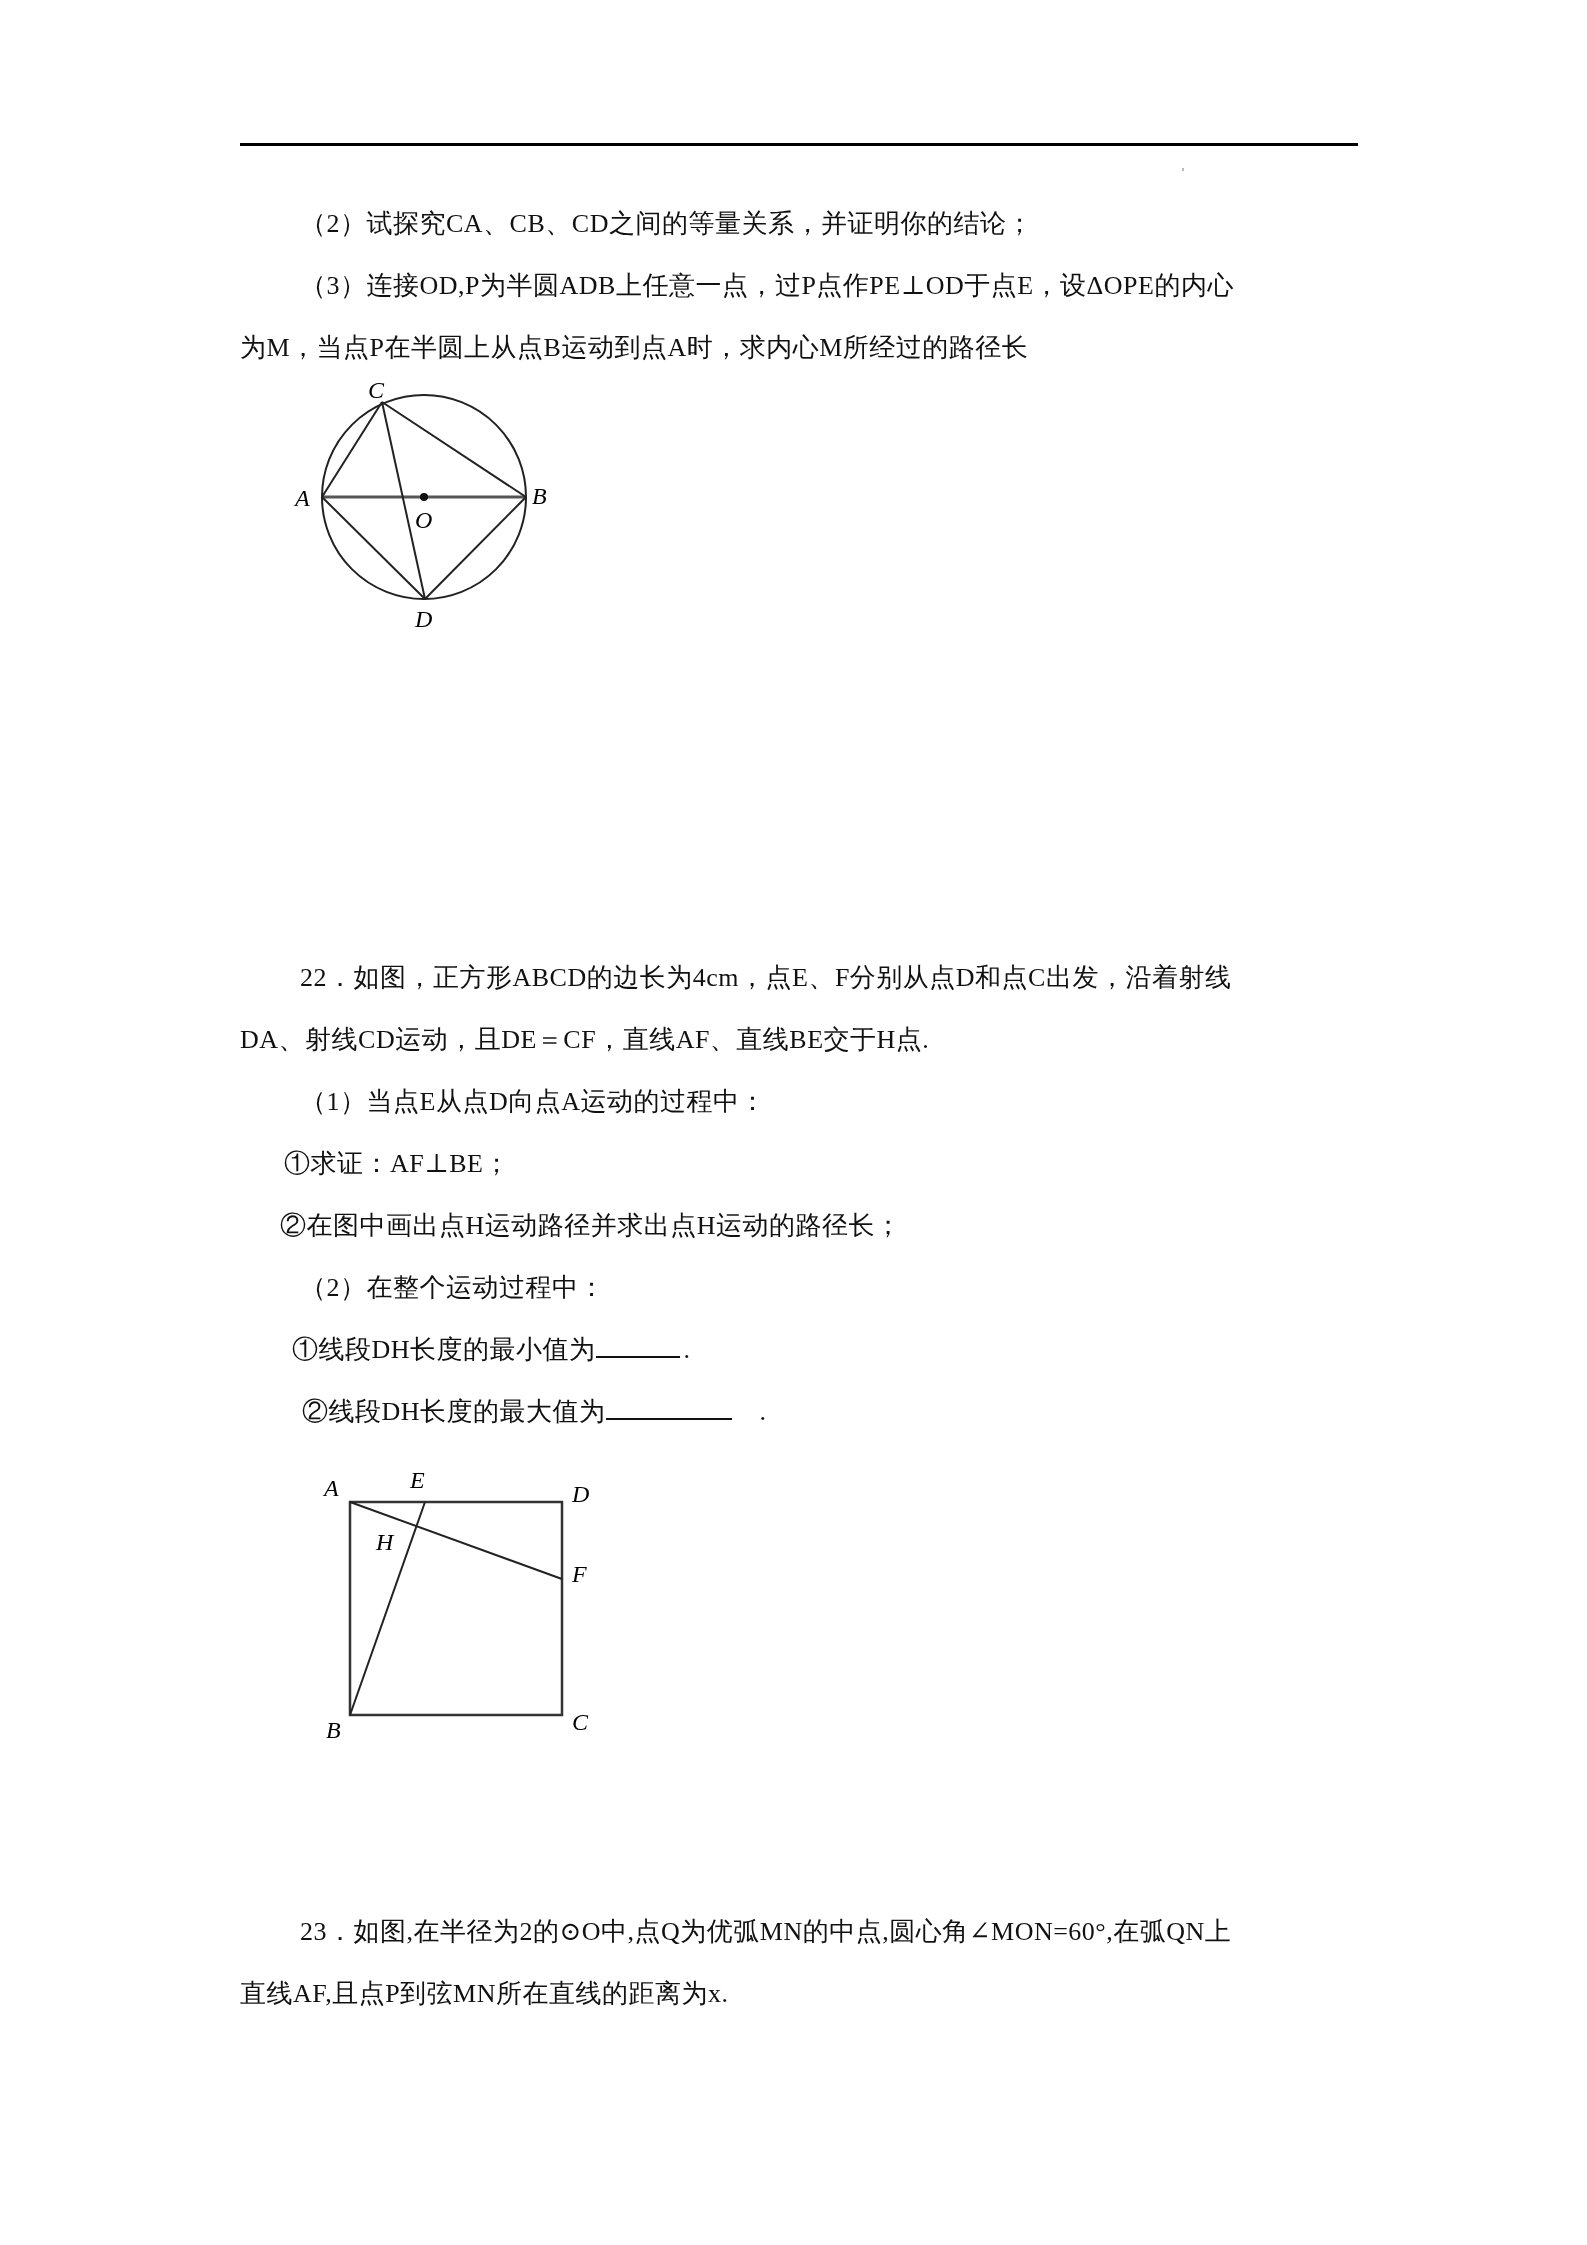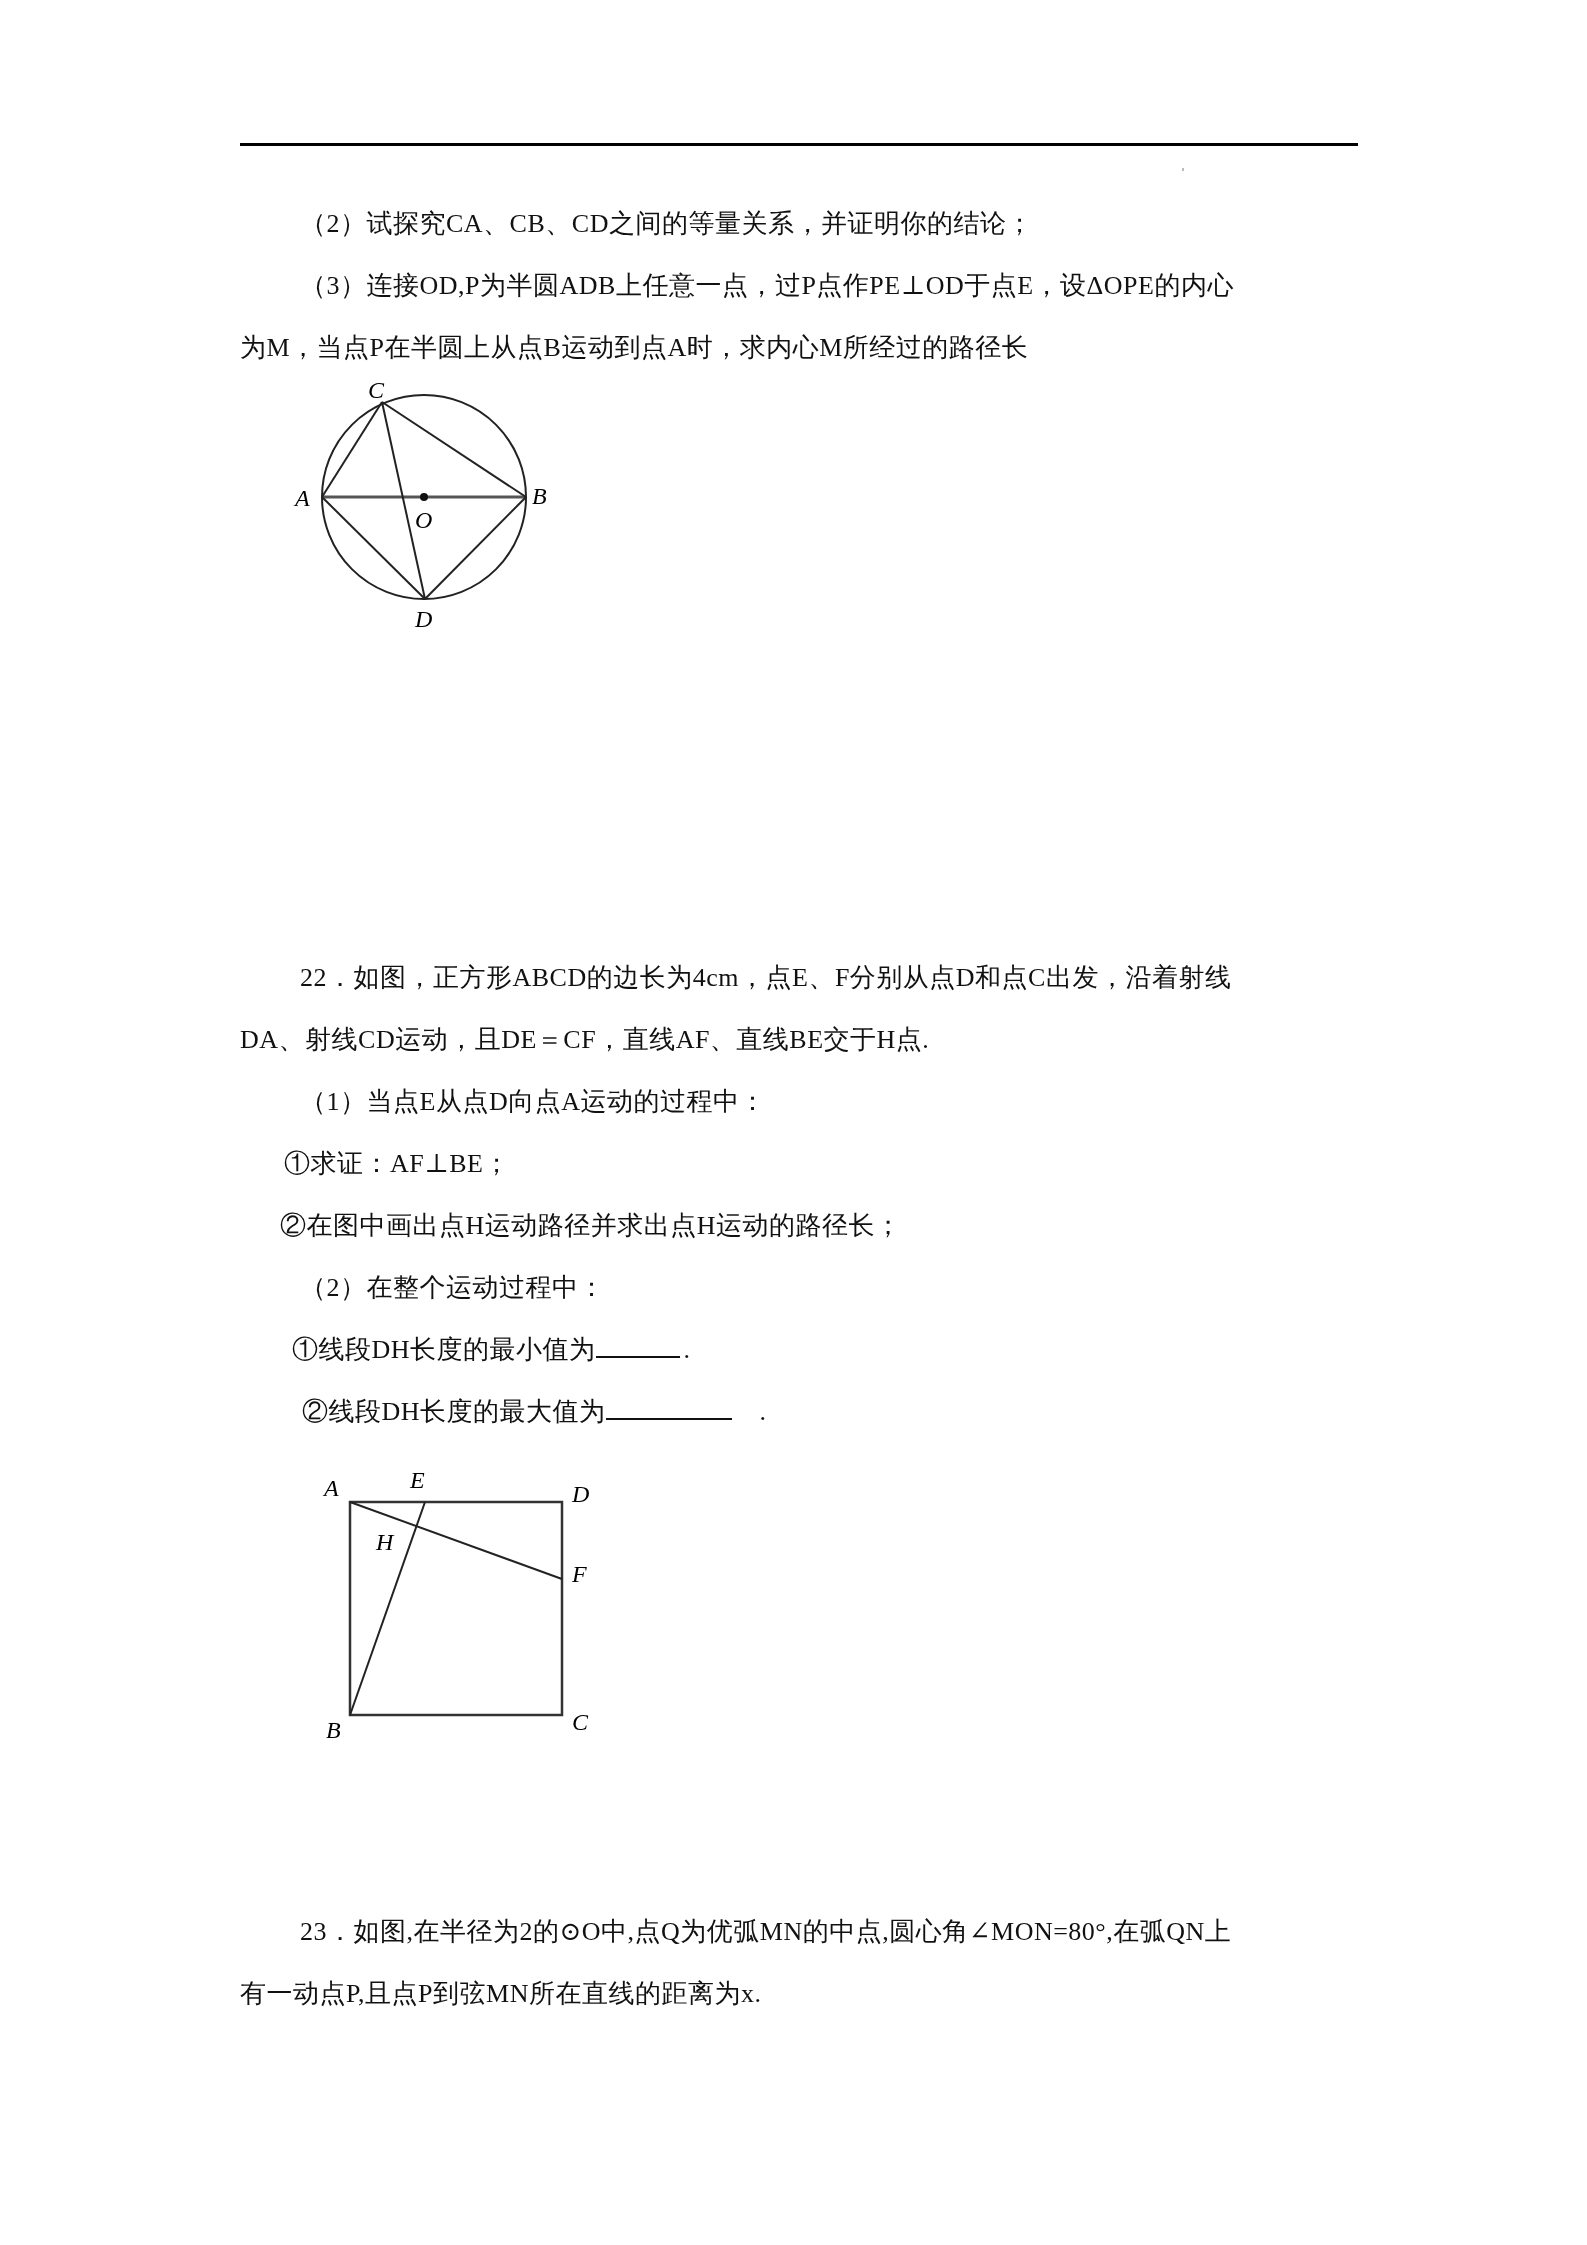--- a/index.html
+++ b/index.html
@@ -69,14 +69,14 @@
   <line x1="115" y1="42" x2="40" y2="255" stroke="#222" stroke-width="2"></line>
   <text x="14" y="36" font-size="24">A</text>
   <text x="100" y="28" font-size="24">E</text>
   <text x="262" y="42" font-size="24">D</text>
   <text x="66" y="90" font-size="24">H</text>
   <text x="262" y="122" font-size="24">F</text>
   <text x="16" y="278" font-size="24">B</text>
   <text x="262" y="270" font-size="24">C</text>
 </svg>
 
-<div class="line" style="left:300px; top:1916px;">23．如图,在半径为2的⊙O中,点Q为优弧MN的中点,圆心角∠MON=80°,在弧QN上</div>
-<div class="line" style="left:240px; top:1978px;">有一动点P,且点P到弦MN所在直线的距离为x.</div>
+<div class="line" style="left:300px; top:1916px;">23．如图,在半径为2的⊙O中,点Q为优弧MN的中点,圆心角∠MON=60°,在弧QN上</div>
+<div class="line" style="left:240px; top:1978px;">直线AF,且点P到弦MN所在直线的距离为x.</div>
 
 </body></html>

